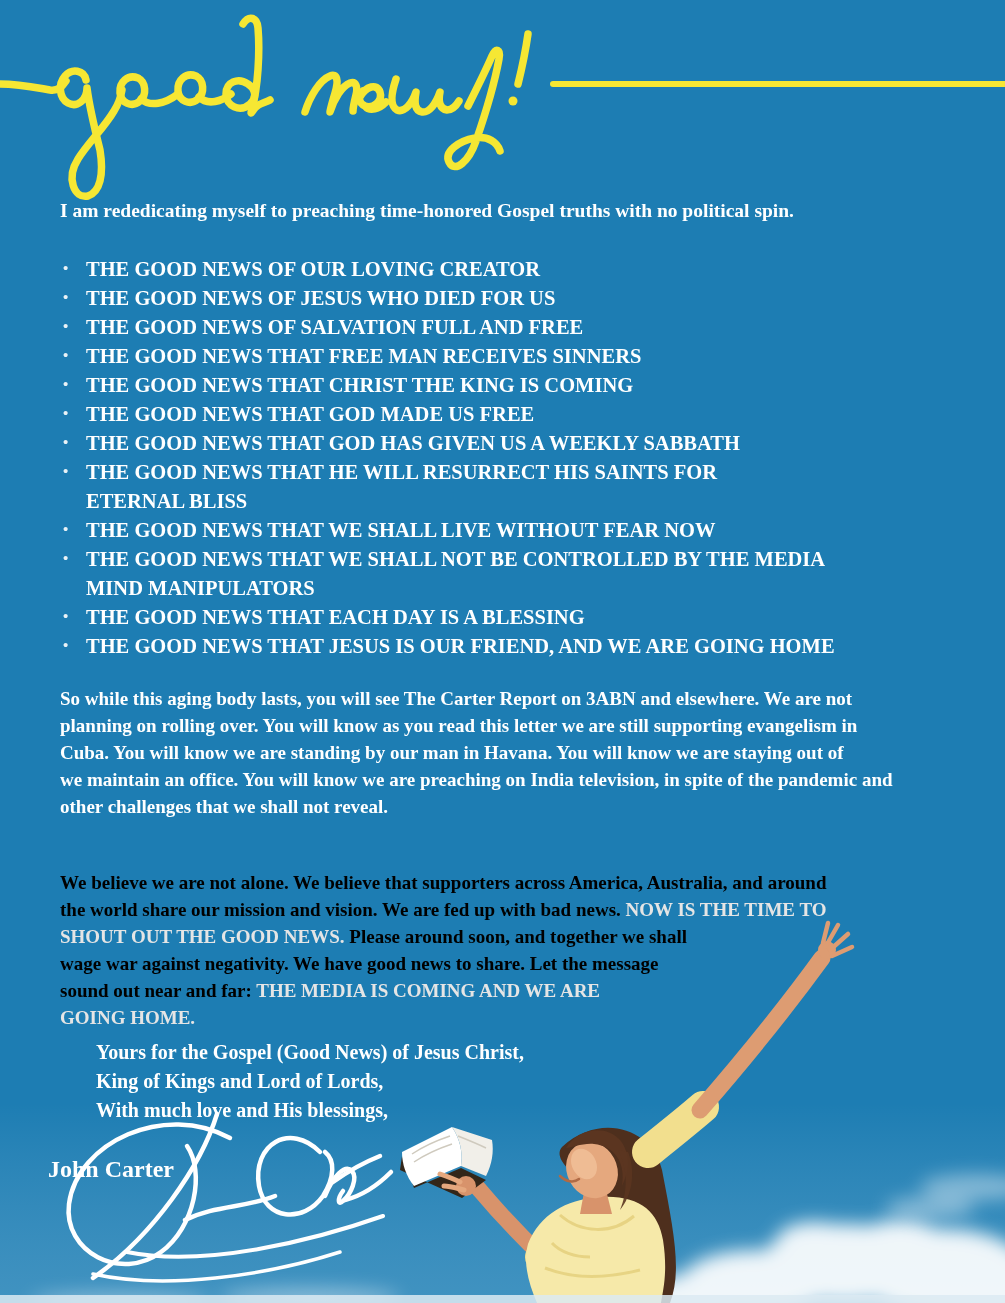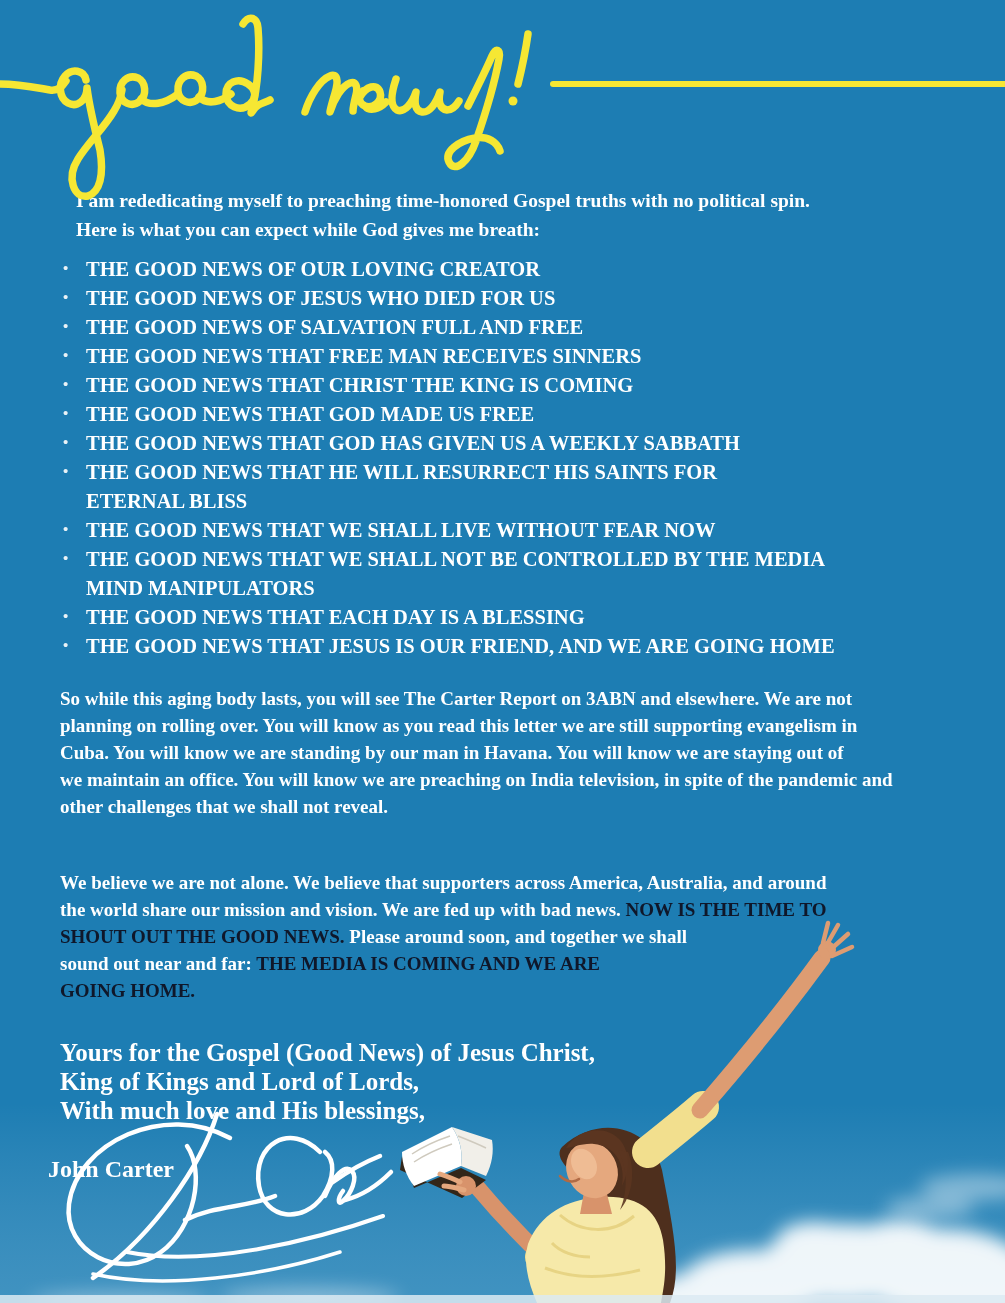--- a/index.html
+++ b/index.html
@@ -9,29 +9,29 @@
 
   
   #header-script{position:absolute;left:0;top:0;width:1005px;height:212px;z-index:5;}
 
   
   #photo{position:absolute;left:0;top:903px;width:1005px;height:400px;z-index:1;}
 
   
   .txt{position:absolute;left:60px;color:#ffffff;font-weight:700;z-index:3;}
   .txt .line{white-space:pre;}
-  #intro{top:187px;font-size:19.5px;line-height:28.5px;margin-left:16px;}
+  #intro{top:197px;font-size:19.5px;line-height:28.5px;}
   #bullets{top:255px;font-size:20.5px;line-height:29px;margin:0;padding:0;list-style:none;width:900px;}
   #bullets li{position:relative;padding-left:26px;margin:0;}
   #bullets li .bullet-dot{position:absolute;left:3px;top:-1px;font-size:15px;color:#e9f2f7;}
   #para1{top:685px;font-size:19px;line-height:27px;}
   #para2{top:869px;font-size:19px;line-height:27px;}
-  #closing{top:1038px;font-size:25px;line-height:29px;}
-  .yellow{color:#0f172a;text-align:right;}
-  .white{color:#ffffff;}
+  #closing{top:1038px;font-size:20px;line-height:29px;margin-left:36px;}
+  .yellow{color:#e5e5e5;text-align:right;}
+  .white{color:#000000;}
 
   
   #signature{position:absolute;left:35px;top:1100px;width:360px;height:190px;z-index:4;}
   #signature-name{position:absolute;left:48px;top:1156px;color:#ffffff;font-weight:700;
                   font-size:24px;z-index:5;text-align:center;}
 </style>
 </head>
 <body>
 
 <div id="page">
@@ -136,21 +136,20 @@
       <g stroke="#e5a87e" stroke-width="5" stroke-linecap="round" fill="none">
         <path d="M460,1182 C452,1178 446,1176 440,1174"></path>
         <path d="M464,1190 C456,1188 450,1186 444,1186"></path>
       </g>
     </g>
     <rect x="0" y="1295" width="1005" height="8" fill="#dceaf2" opacity="0.85"></rect>
   </svg>
 
   <div id="intro" class="txt">
       <div class="line">I am rededicating myself to preaching time-honored Gospel truths with no political spin.</div>
-      <div class="line">Here is what you can expect while God gives me breath:</div>
     </div>
 
   <ul id="bullets" class="txt">
       <li>
         <span class="bullet-dot">•</span>
         <div class="line">THE GOOD NEWS OF OUR LOVING CREATOR</div>
       </li>
       <li>
         <span class="bullet-dot">•</span>
         <div class="line">THE GOOD NEWS OF JESUS WHO DIED FOR US</div>
@@ -203,20 +202,21 @@
       <div class="line">So while this aging body lasts, you will see The Carter Report on 3ABN and elsewhere. We are not</div>
       <div class="line">planning on rolling over. You will know as you read this letter we are still supporting evangelism in</div>
       <div class="line">Cuba. You will know we are standing by our man in Havana. You will know we are staying out of</div>
       <div class="line">we maintain an office. You will know we are preaching on India television, in spite of the pandemic and</div>
       <div class="line">other challenges that we shall not reveal.</div>
     </div>
   <div id="para2" class="txt">
       <div class="line"><span class="white">We believe we are not alone. We believe that supporters across America, Australia, and around</span></div>
       <div class="line"><span class="white">the world share our mission and vision. We are fed up with bad news. </span><span class="yellow">NOW IS THE TIME TO</span></div>
       <div class="line"><span class="yellow">SHOUT OUT THE GOOD NEWS.</span><span class="white"> Please around soon, and together we shall</span></div>
+      <div class="line"><span class="white">wage war against negativity. We have good news to share. Let the message</span></div>
       <div class="line"><span class="white">sound out near and far: </span><span class="yellow">THE MEDIA IS COMING AND WE ARE</span></div>
       <div class="line"><span class="yellow">GOING HOME.</span></div>
     </div>
 
   <div id="closing" class="txt">
       <div class="line">Yours for the Gospel (Good News) of Jesus Christ,</div>
       <div class="line">King of Kings and Lord of Lords,</div>
       <div class="line">With much love and His blessings,</div>
     </div>
 

